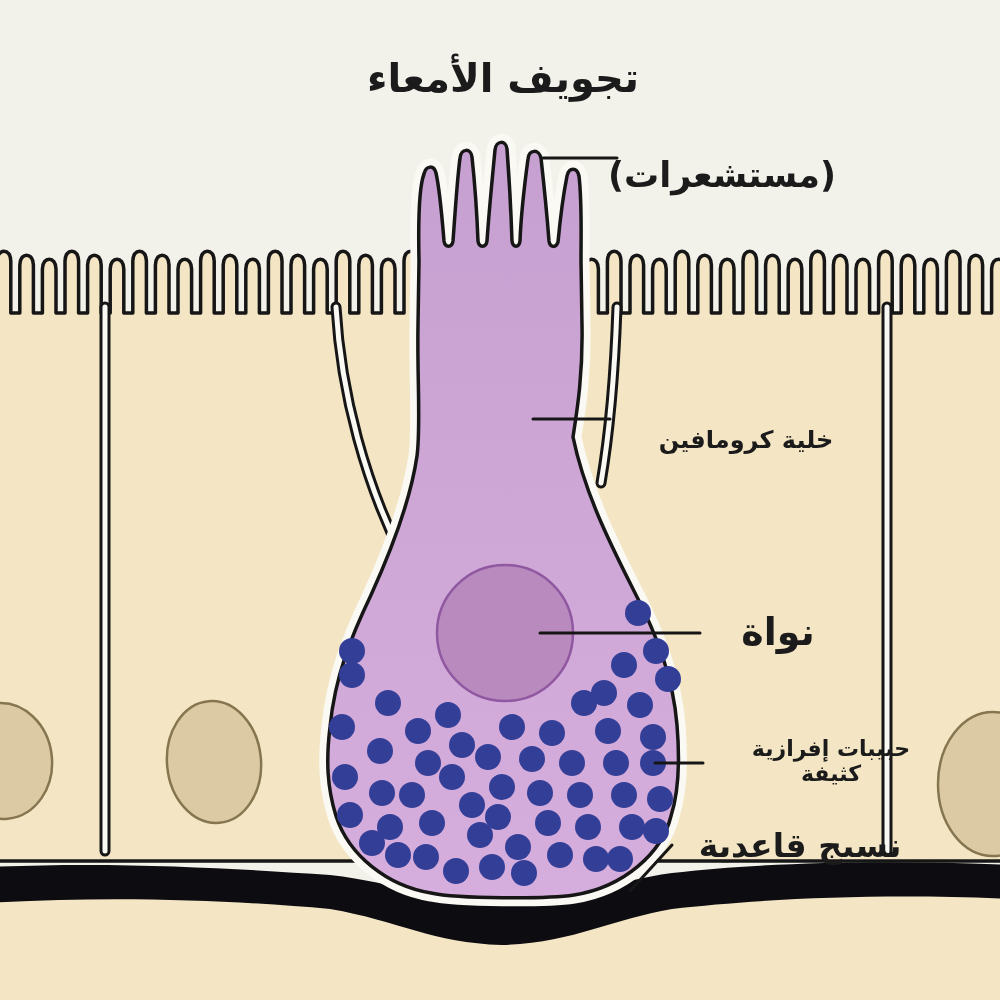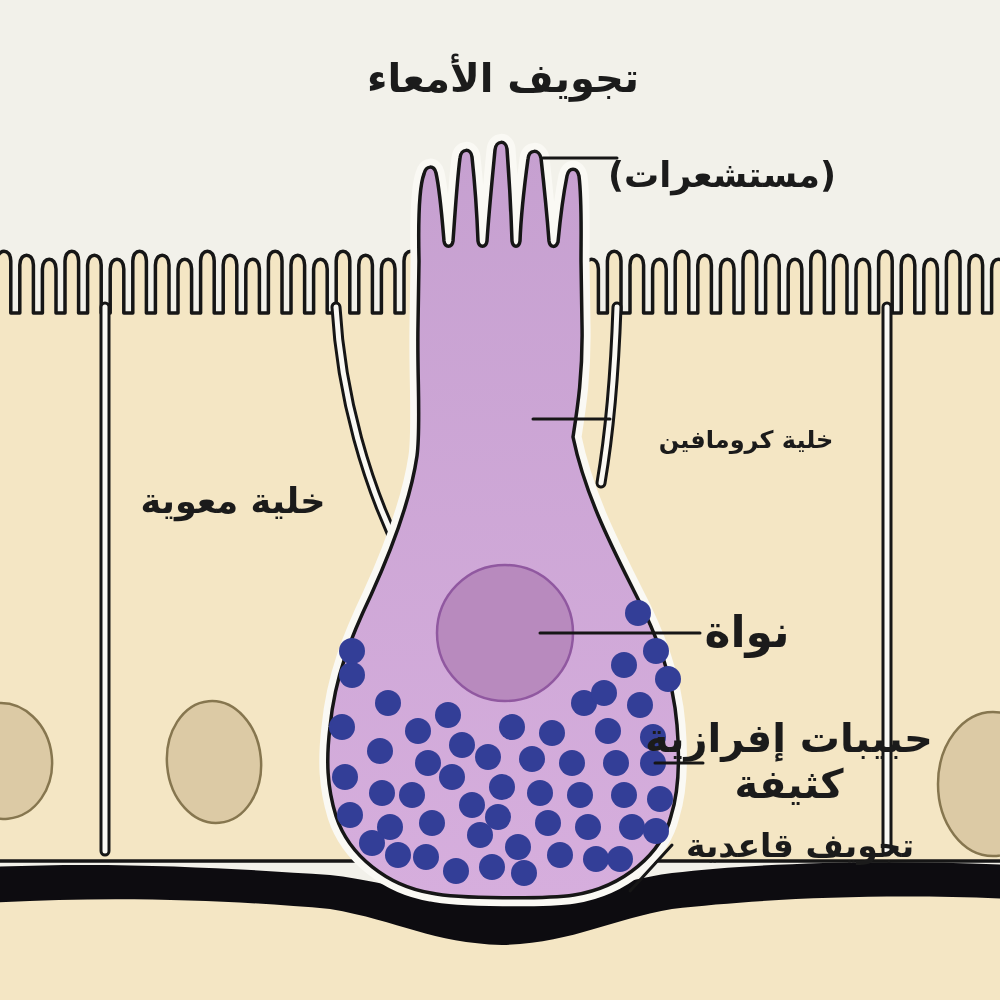--- a/index.html
+++ b/index.html
@@ -18,22 +18,22 @@
     direction:rtl;
     font-weight:600;
     color:var(--label-color,#1b1b1b);
     line-height:1.18;
     letter-spacing:0;
   }
   .lbl-lumen{left:503px;top:64px;font-size:40px;}
   .lbl-microvilli{left:722px;top:161px;font-size:35px;}
   .lbl-chromaffin{left:746px;top:425px;font-size:24px;}
   .lbl-enterocyte{left:233px;top:487px;font-size:35px;}
-  .lbl-nucleus{left:747px;top:617px;font-size:44px;}
-  .lbl-granules{left:789px;top:746px;font-size:40px;line-height:1.15;}
+  .lbl-nucleus{left:778px;top:617px;font-size:38px;}
+  .lbl-granules{left:831px;top:746px;font-size:22px;line-height:1.15;}
   .lbl-basal{left:800px;top:831px;font-size:33px;}
   .lbl-connective{left:803px;top:950px;font-size:38px;}
 </style>
 </head>
 <body>
 
 <div id="stage">
   <svg width="1000" height="1000" viewBox="0 0 1000 1000">
     <defs>
       <linearGradient id="ecGrad" x1="0" y1="0" x2="0" y2="1">
@@ -164,24 +164,23 @@
   <div class="label lbl-lumen">تجويف الأمعاء</div>
 
   <div class="label lbl-microvilli">
     <div>(مستشعرات)</div>
   </div>
 
   <div class="label lbl-chromaffin">
     <div>خلية كرومافين</div>
   </div>
 
-  <div class="label lbl-enterocyte">خلية معوية</div>
 
   <div class="label lbl-nucleus">نواة</div>
 
   <div class="label lbl-granules">
     <div>حبيبات إفرازية</div>
     <div>كثيفة</div>
   </div>
 
-  <div class="label lbl-basal">تجويف قاعدية</div>
+  <div class="label lbl-basal">نسيج قاعدية</div>
 
 </div>
 
 </body></html>

